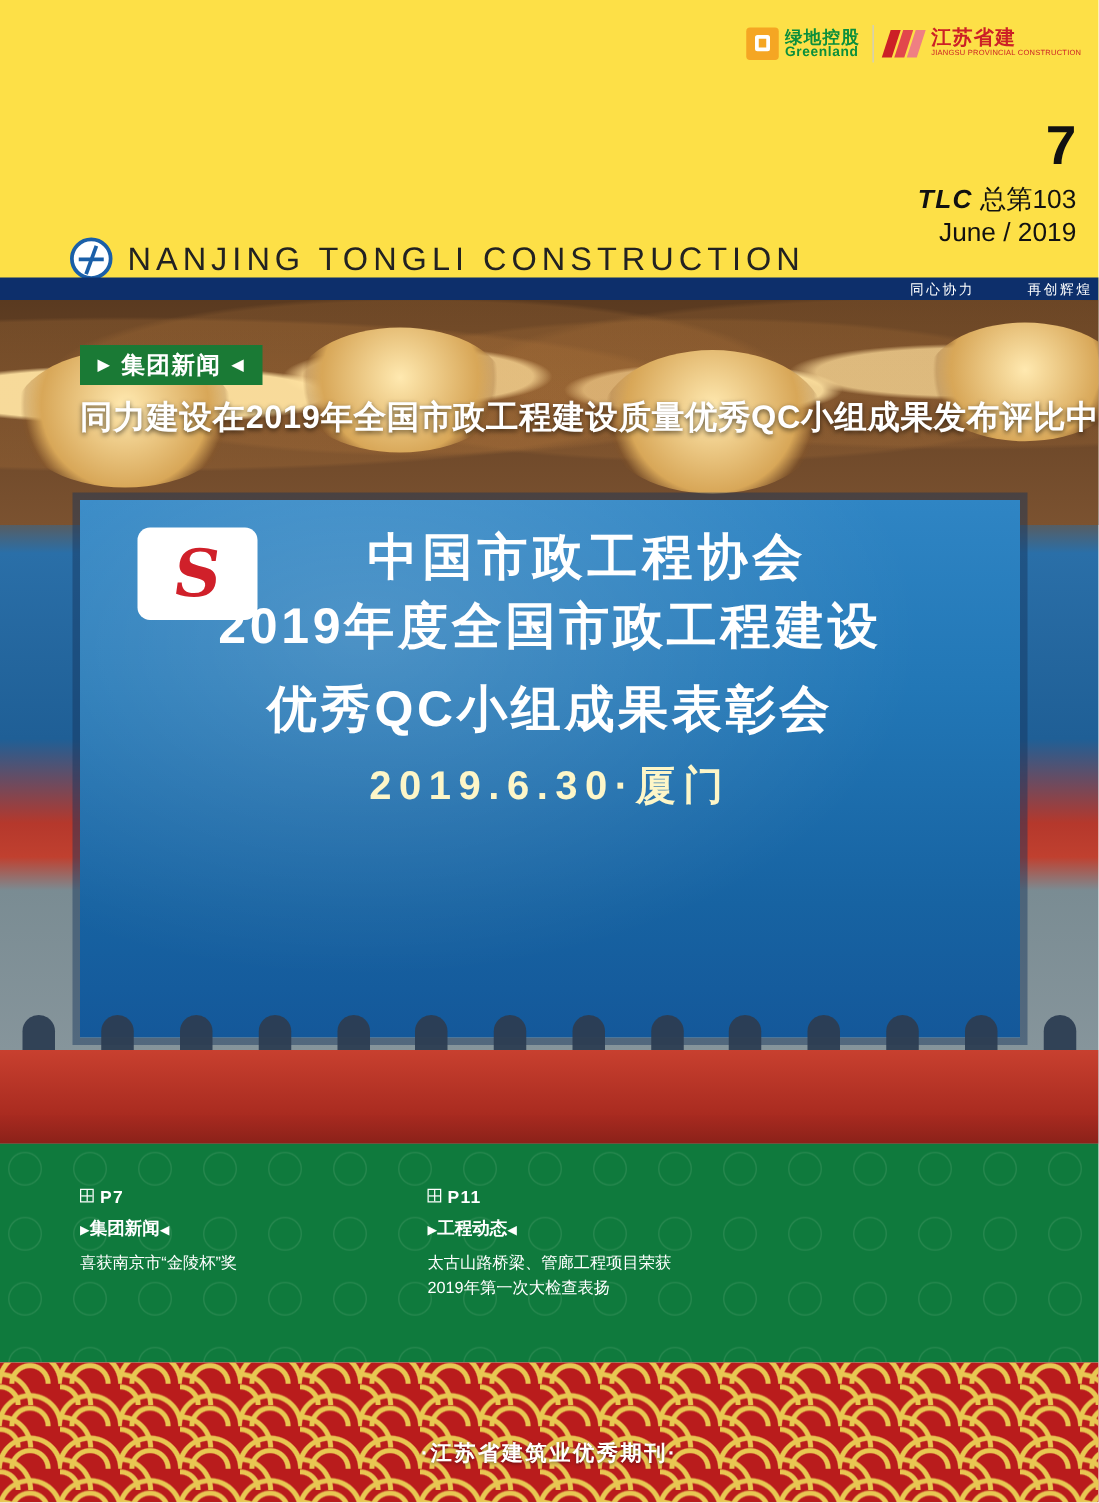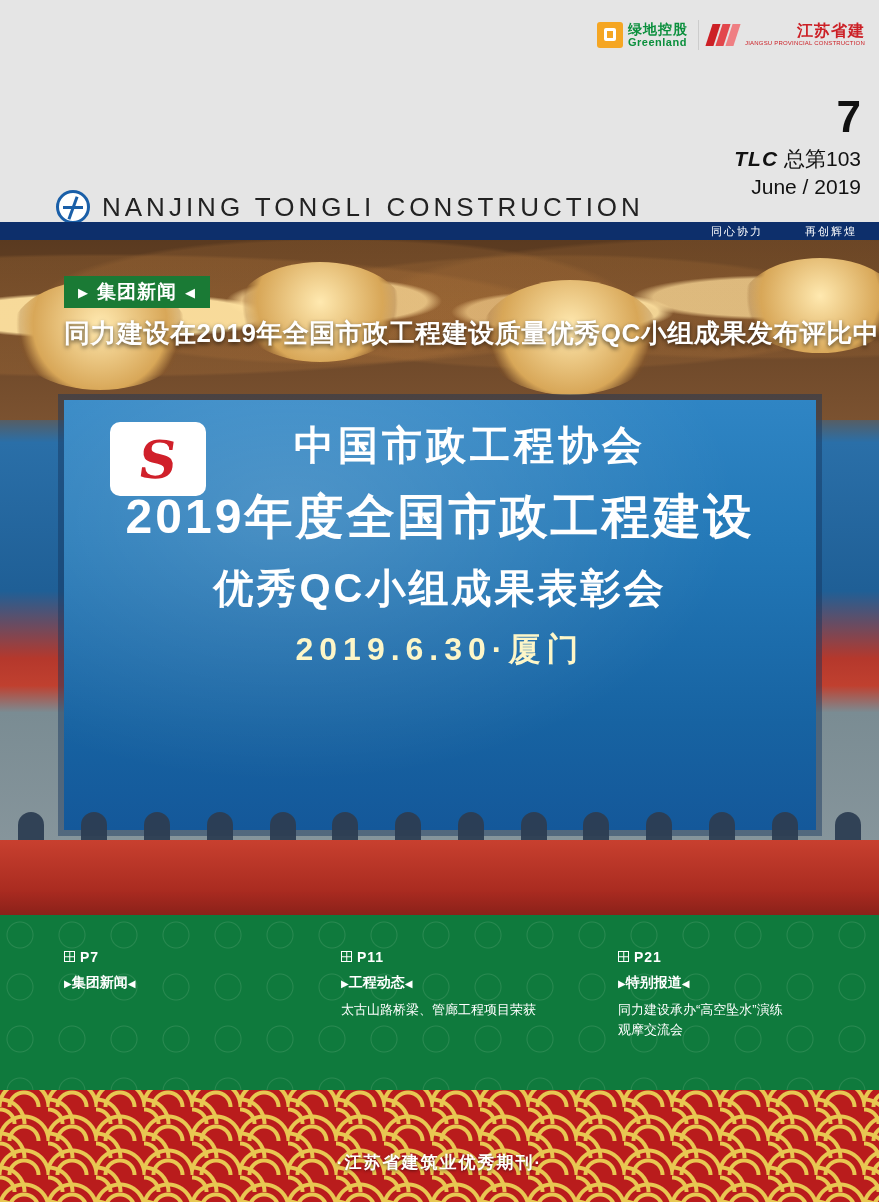--- a/index.html
+++ b/index.html
@@ -1,29 +1,29 @@
 <!DOCTYPE html>
 <html lang="zh"><head>
 <meta charset="utf-8">
 <style>
   html,body{margin:0;padding:0;background:#fff;}
   body{width:879px;height:1202px;overflow:hidden;font-family:"Liberation Sans","DejaVu Sans",sans-serif;}
   .page{position:relative;width:879px;height:1202px;overflow:hidden;background:#fff;}
 
   
-  .header{position:relative;height:240px;background:#e5e5e5;}
+  .header{position:relative;height:240px;background:#fde047;}
   .logos{position:absolute;right:14px;top:20px;display:flex;align-items:center;gap:10px;}
   .logo-green{display:flex;align-items:center;gap:5px;}
   .logo-green .mark{width:26px;height:26px;background:#f5a623;border-radius:3px;position:relative;}
   .logo-green .mark:after{content:"";position:absolute;left:7px;top:6px;width:12px;height:13px;border:3px solid #fff;border-radius:2px;box-sizing:border-box;}
   .logo-green .txt{line-height:1.05;}
   .logo-green .txt .cn{font-size:14px;font-weight:bold;color:#0a8f3c;letter-spacing:1px;}
   .logo-green .txt .en{font-size:11px;font-weight:bold;color:#0a8f3c;letter-spacing:0.5px;}
   .logo-div{width:1px;height:30px;background:#ccc;}
-  .logo-red{display:flex;align-items:center;gap:6px;text-align:right;}
+  .logo-red{display:flex;align-items:center;gap:6px;}
   .logo-red .chev{display:flex;}
   .logo-red .chev span{display:block;width:8px;height:22px;background:#cc2026;margin-right:2px;transform:skewX(-18deg);}
   .logo-red .chev span:nth-child(2){background:#e2474c;}
   .logo-red .chev span:nth-child(3){background:#ef7f83;}
   .logo-red .txt{line-height:1.05;}
   .logo-red .txt .cn{font-size:16px;font-weight:bold;color:#cc2026;letter-spacing:1px;}
   .logo-red .txt .en{font-size:6px;color:#cc2026;letter-spacing:0.2px;}
 
   .masthead{position:absolute;left:56px;top:62px;}
   .masthead .cn{font-family:"DejaVu Serif","Liberation Serif",serif;font-size:104px;font-weight:bold;color:#1a7a35;letter-spacing:38px;line-height:1;text-shadow:1px 1px 0 #0f5c26;}
@@ -32,40 +32,40 @@
   .tl-emblem:before{content:"";position:absolute;left:50%;top:3px;width:3px;height:24px;background:#1a5fa8;transform:translateX(-50%) rotate(20deg);}
   .tl-emblem:after{content:"";position:absolute;left:4px;top:13px;width:20px;height:3px;background:#1a5fa8;}
   .masthead-sub .en{font-size:26px;letter-spacing:4px;color:#222;font-weight:500;}
 
   .issue{position:absolute;right:18px;top:95px;text-align:right;}
   .issue .num{font-size:44px;font-weight:bold;color:#111;line-height:1;}
   .issue .line2{margin-top:6px;font-size:21px;color:#111;}
   .issue .line2 .tlc{font-style:italic;font-weight:bold;letter-spacing:1px;}
   .issue .line3{margin-top:2px;font-size:21px;color:#111;}
 
-  .strap{position:absolute;left:0;right:0;bottom:0;height:18px;background:#0d2f6b;color:#fff;display:flex;align-items:center;justify-content:flex-end;gap:42px;padding-right:22px;box-sizing:border-box;font-size:11px;letter-spacing:2px;}
+  .strap{position:absolute;left:0;right:0;bottom:0;height:18px;background:#0d2f6b;color:#fff;display:flex;align-items:center;justify-content:flex-end;gap:42px;padding-right:5px;box-sizing:border-box;font-size:11px;letter-spacing:2px;}
 
   
   .photo{position:absolute;left:0;top:240px;width:879px;height:675px;overflow:hidden;
     background:linear-gradient(180deg,#6d4526 0%,#8a5a30 16%,#7a4f2c 24%,#2a6fa8 30%,#1f5f96 52%,#b5382c 62%,#c0402f 66%,#7a8c93 70%,#8d9aa0 100%);}
   .ceiling{position:absolute;left:0;top:0;width:879px;height:180px;background:
      radial-gradient(ellipse at 12% 42%, rgba(255,226,160,.95) 0 14%, rgba(180,120,60,.25) 16% 40%, rgba(0,0,0,0) 42%),
      radial-gradient(ellipse at 38% 34%, rgba(255,226,160,.9) 0 12%, rgba(180,120,60,.22) 14% 36%, rgba(0,0,0,0) 38%),
      radial-gradient(ellipse at 64% 40%, rgba(255,226,160,.9) 0 12%, rgba(180,120,60,.2) 14% 36%, rgba(0,0,0,0) 38%),
      radial-gradient(ellipse at 88% 32%, rgba(255,226,160,.85) 0 11%, rgba(180,120,60,.2) 13% 34%, rgba(0,0,0,0) 36%),
      linear-gradient(180deg,#5a3a20,#7b5230);}
   .chand{position:absolute;border-radius:50%;background:radial-gradient(circle at 50% 40%, #ffe9b0, #d8a758 60%, rgba(140,90,40,.25) 72%, rgba(0,0,0,0) 75%);filter:blur(.3px);}
   .screen{position:absolute;left:64px;top:160px;width:752px;height:430px;background:linear-gradient(180deg,#2f85c4 0%,#2277b6 35%,#1763a2 75%,#14589a 100%);box-shadow:0 0 0 6px rgba(20,50,90,.45);}
   .screen .sheen{position:absolute;inset:0;background:radial-gradient(ellipse at 30% 25%, rgba(255,255,255,.18), rgba(255,255,255,0) 60%);}
   .screen-logo{position:absolute;left:46px;top:22px;width:96px;height:74px;border-radius:10px;background:#fff;display:flex;align-items:center;justify-content:center;}
   .screen-logo .s{font-family:"DejaVu Serif",serif;font-size:52px;font-weight:bold;color:#d0202a;transform:skewX(-8deg);}
   .screen-logo .s:after{content:"";}
   .screen-text{position:absolute;left:0;right:0;top:18px;text-align:center;color:#fff;}
   .screen-text .l1{font-size:40px;font-weight:bold;letter-spacing:4px;margin-left:60px;}
-  .screen-text .l2{font-size:48px;font-weight:bold;letter-spacing:3px;margin-top:12px;}
+  .screen-text .l2{font-size:40px;font-weight:bold;letter-spacing:3px;}
   .screen-text .l3{font-size:40px;font-weight:bold;letter-spacing:3px;margin-top:12px;}
   .screen-text .l4{font-size:32px;font-weight:bold;letter-spacing:6px;margin-top:12px;color:#fdf6c8;}
   .stage-table{position:absolute;left:0;top:600px;width:879px;height:52px;background:linear-gradient(180deg,#c8402f,#a92b20);}
   .stage-skirt{position:absolute;left:0;top:652px;width:879px;height:34px;background:linear-gradient(180deg,#a82a20,#7d1d16);}
   .panelists{position:absolute;left:0;top:556px;width:879px;height:56px;display:flex;justify-content:space-around;align-items:flex-end;}
   .panelists i{display:block;width:26px;height:40px;border-radius:13px 13px 4px 4px;background:#2c3d52;opacity:.95;}
   .banner{position:absolute;left:0;top:36px;width:879px;}
   .tag{display:inline-flex;align-items:center;gap:8px;margin-left:64px;background:#1a7a35;color:#fff;padding:3px 14px;font-size:19px;font-weight:bold;letter-spacing:1px;}
   .tag .ar{font-size:13px;}
   .headline{margin-top:8px;padding:0 18px 0 64px;color:#fff;font-size:26px;font-weight:bold;letter-spacing:.5px;text-shadow:0 2px 4px rgba(0,0,0,.6);white-space:nowrap;}
@@ -198,34 +198,30 @@
     </div>
   </div>
 
   <div class="teasers">
     <div class="pattern"></div>
     <div class="teaser-cols">
 
       <div class="col">
         <div class="pg"><span class="sq"></span><span>P7</span></div>
         <div class="cat"><span class="ar">▶</span><span>集团新闻</span><span class="ar">◀</span></div>
+        <div class="ln">喜获南京市“金陵杯”奖</div>
       </div>
 
       <div class="col">
         <div class="pg"><span class="sq"></span><span>P11</span></div>
         <div class="cat"><span class="ar">▶</span><span>工程动态</span><span class="ar">◀</span></div>
         <div class="ln">太古山路桥梁、管廊工程项目荣获</div>
-      </div>
-
-      <div class="col">
-        <div class="pg"><span class="sq"></span><span>P21</span></div>
-        <div class="cat"><span class="ar">▶</span><span>特别报道</span><span class="ar">◀</span></div>
-        <div class="ln">同力建设承办“高空坠水”演练</div>
-        <div class="ln">观摩交流会</div>
-      </div>
+        <div class="ln">2019年第一次大检查表扬</div>
+      </div>
+
 
     </div>
   </div>
 
   <div class="footer">
     <div class="waves"></div>
     <div class="waves2"></div>
     <div class="footer-text">·江苏省建筑业优秀期刊·</div>
   </div>
 

